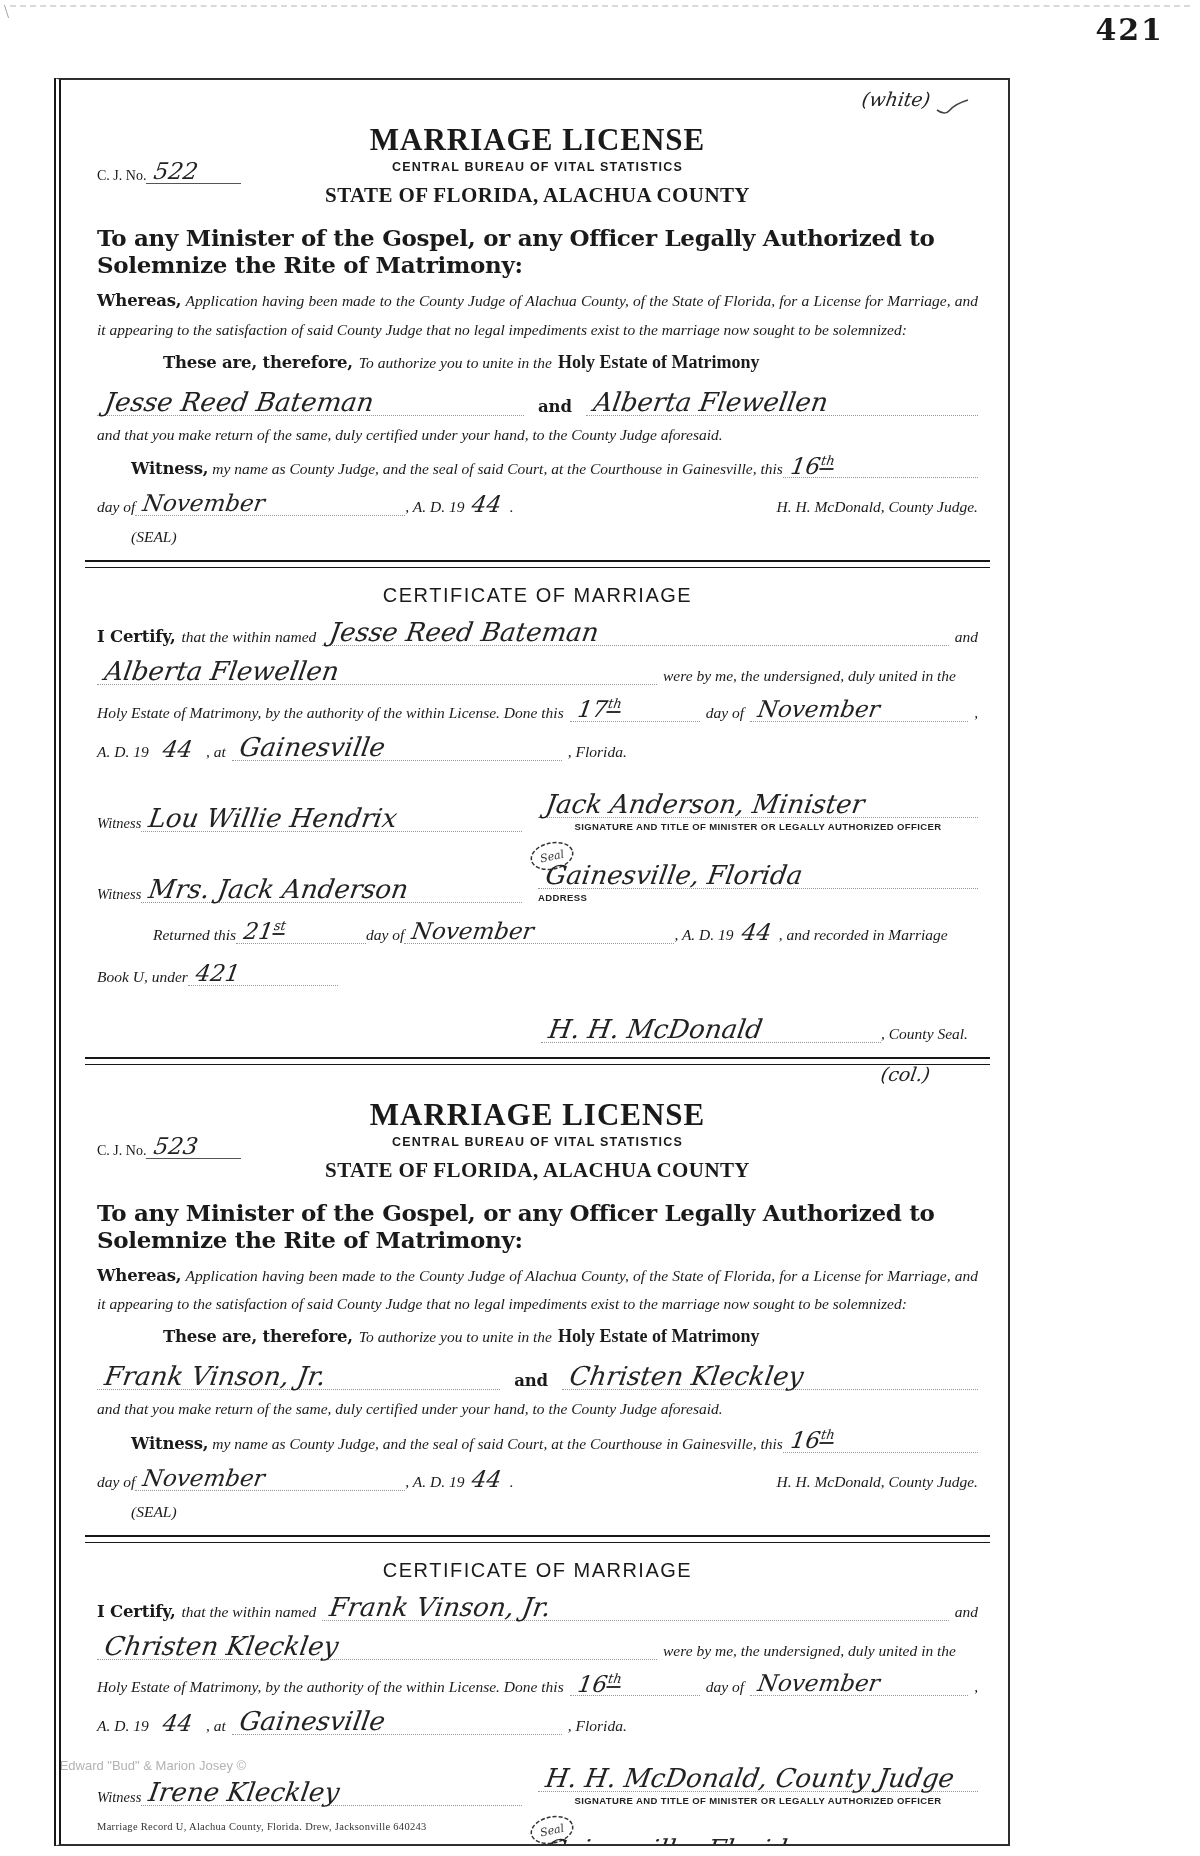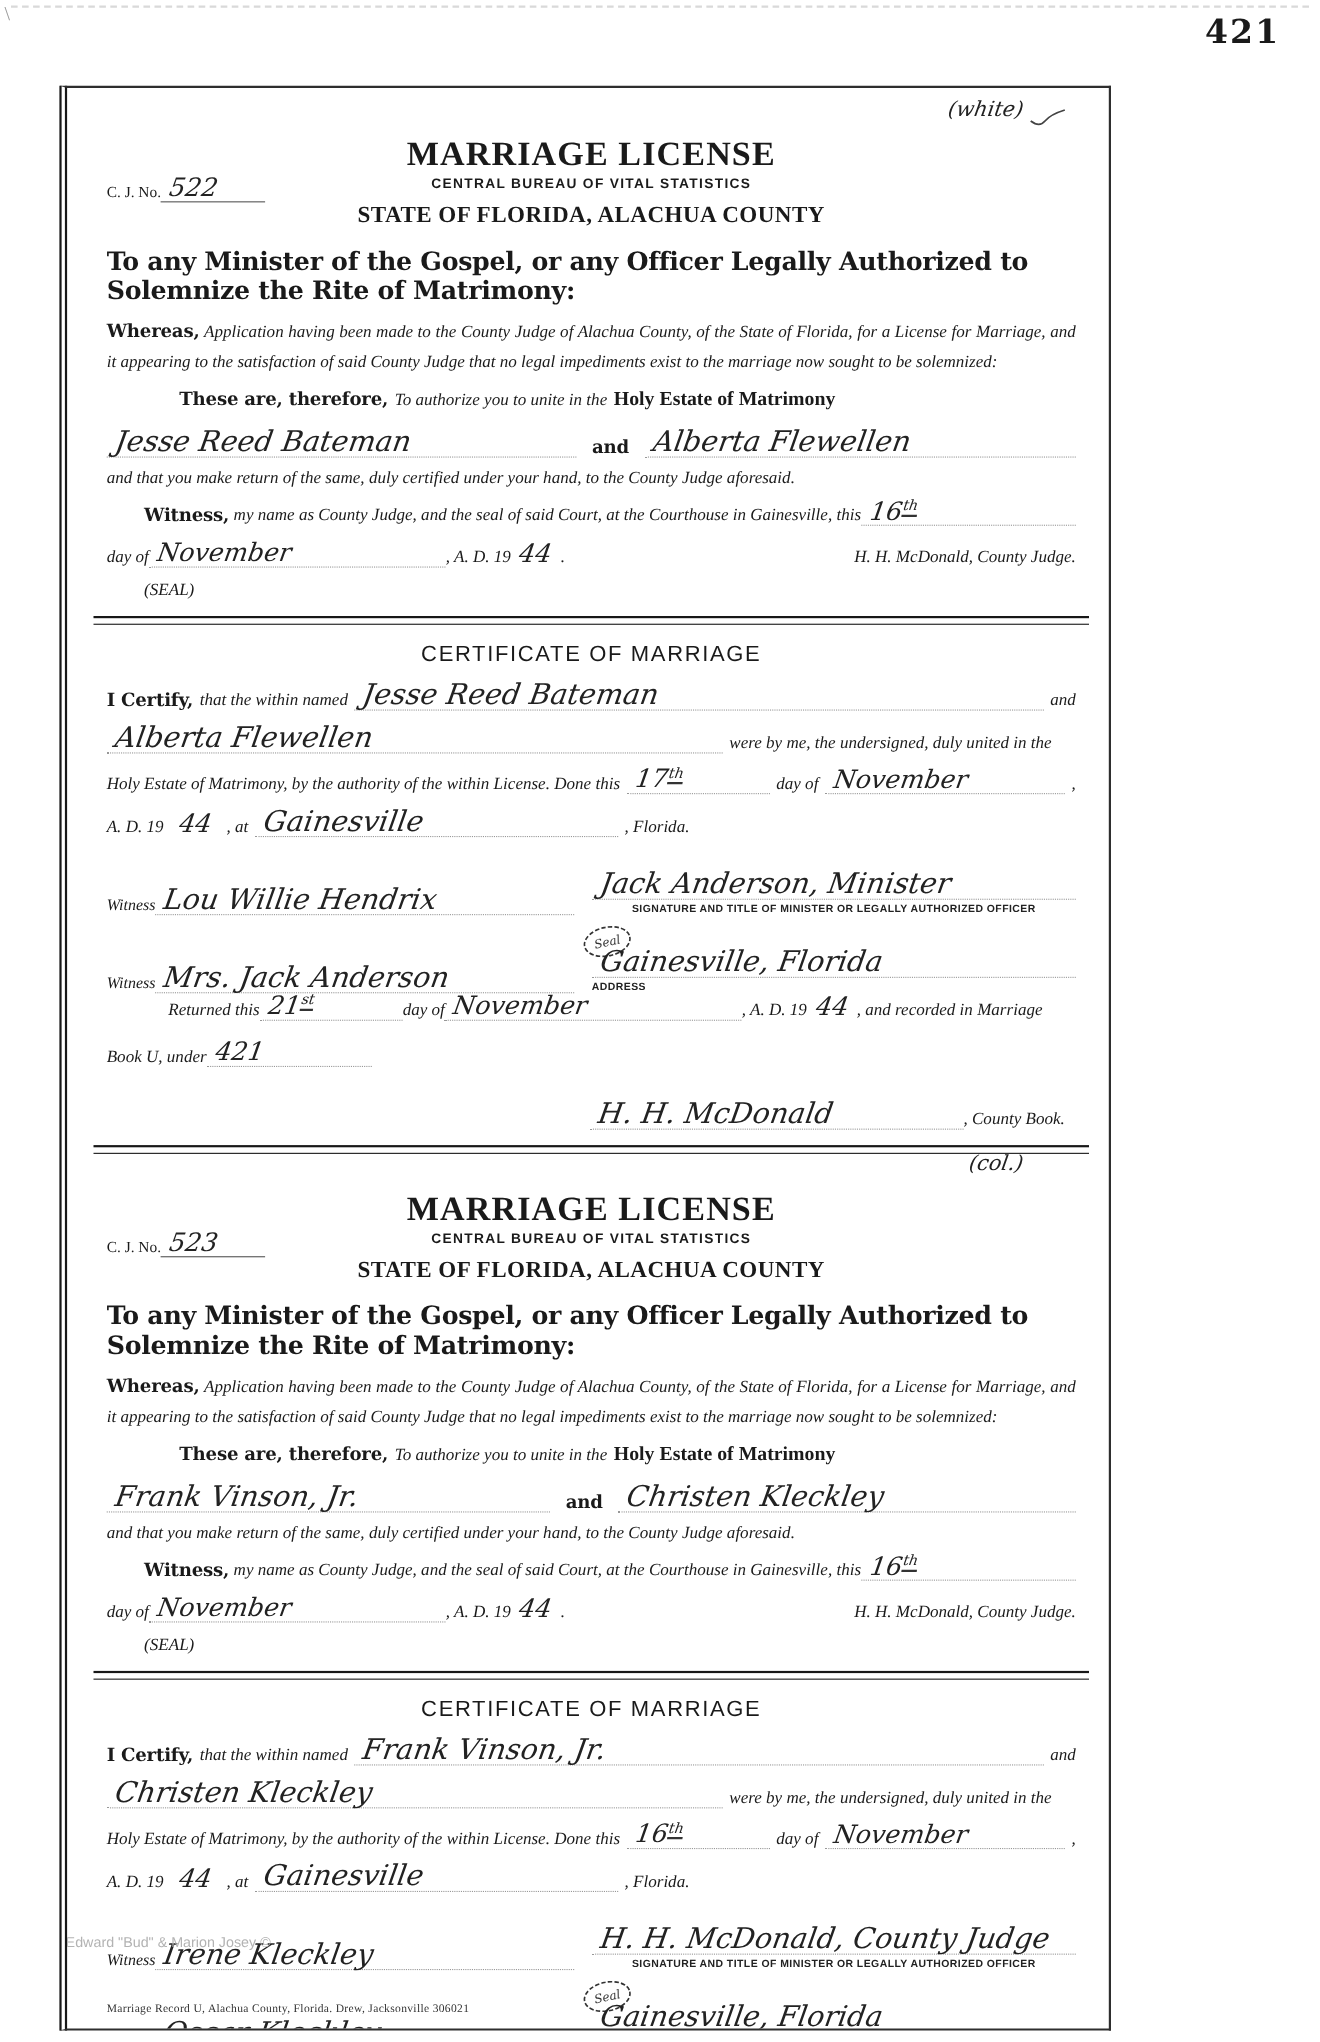--- a/index.html
+++ b/index.html
@@ -57,21 +57,21 @@
   .cert-title{text-align:center;font-family:"Liberation Sans",sans-serif;font-weight:normal;font-size:20px;letter-spacing:1.5px;margin-top:16px;}
   .cert-line{display:flex;align-items:flex-end;margin-top:12px;column-gap:6px;}
   .wrow{display:flex;align-items:flex-end;margin-top:30px;position:relative;column-gap:16px;}
   .wleft{display:flex;align-items:flex-end;flex:1 1 auto;}
   .wlab{font-style:italic;font-size:14.5px;white-space:nowrap;}
   .sig-col{display:flex;flex-direction:column;width:440px;flex:0 0 440px;}
   .sig-col .fill{width:100%;}
   .cap.center{text-align:center;}
   .cap.addr{text-align:left;padding-right:6px;}
   .seal-stamp{position:absolute;left:430px;top:-24px;transform:rotate(-12deg);}
-  .returned-line{display:flex;align-items:flex-end;padding-left:56px;}
+  .returned-line{display:flex;align-items:flex-end;margin-top:16px;padding-left:56px;}
   .book-line{display:flex;align-items:flex-end;margin-top:18px;}
   .judge-row{display:flex;align-items:flex-end;justify-content:flex-end;margin-top:30px;padding-right:10px;}
   .watermark{position:absolute;left:-44px;top:1678px;font-family:"Liberation Sans",sans-serif;font-size:13px;color:#b3b3b3;white-space:nowrap;}
   .footer{position:absolute;left:36px;bottom:12px;font-size:10.5px;letter-spacing:0.3px;color:#333;font-family:"Liberation Serif",serif;}
   .w130{flex:0 0 130px;}
   .w270{flex:0 0 270px;}
   .w330{flex:0 0 330px;}
   .w150{flex:0 0 150px;}
   .w340{flex:0 0 340px;}
   .maxname{max-width:560px;}
@@ -241,21 +241,21 @@
     <span class="it">Book U, under</span>
     <span class="fill w150">
         <span class="hw">421</span>
       </span>
   </div>
 
   <div class="judge-row">
     <span class="fill w340">
         <span class="hw lg">H. H. McDonald</span>
       </span>
-    <span class="it">, County Book.</span>
+    <span class="it">, County Seal.</span>
   </div>
 
   <div class="rule"></div>
 
   <div class="anno-row">
     <span class="hw sm anno">(col.)</span>
   </div>
 
   <div class="lic-head">
     <div class="cj">
@@ -382,14 +382,14 @@
     </span>
     <span class="sig-col">
       <span class="fill">
           <span class="hw lg">Gainesville, Florida</span>
         </span>
       <span class="cap addr">ADDRESS</span>
     </span>
   </div>
 
   <div class="watermark">2013  J Edward "Bud" &amp; Marion Josey ©</div>
-  <div class="footer">Marriage Record U, Alachua County, Florida.   Drew, Jacksonville 306021</div>
+  <div class="footer">Marriage Record U, Alachua County, Florida.   Drew, Jacksonville 640243</div>
 </div>
 
 </body></html>

